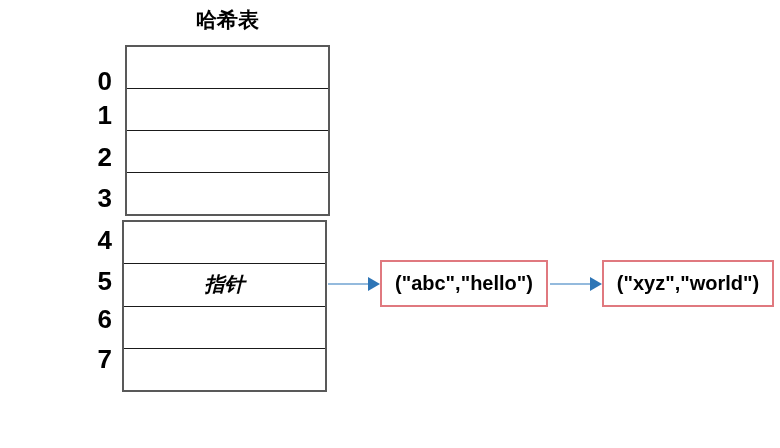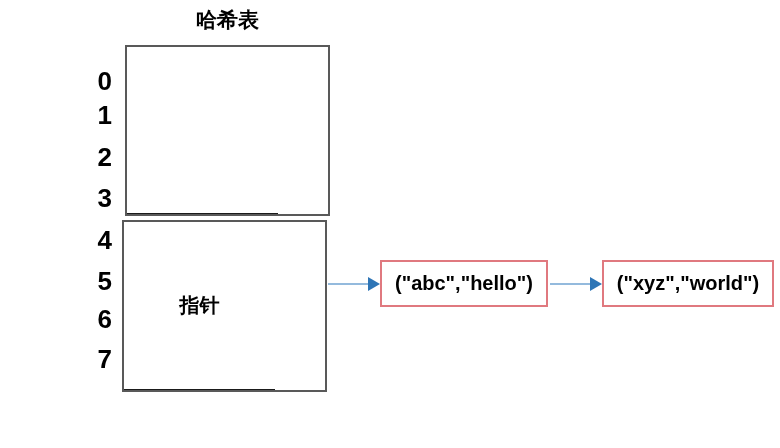--- a/index.html
+++ b/index.html
@@ -31,21 +31,22 @@
     text-align: center;
     font-size: 21px;
     font-weight: bold;
     color: var(--text-color);
   }
   .table-section {
     position: absolute;
     border: 2px solid var(--table-outer);
     background: var(--bg);
     display: flex;
-    flex-direction: row;
+    flex-direction: column;
+    font-style: italic;
   }
   .table-section.top { left: 85px; top: 45px; width: 205px; height: 171px; }
   .table-section.bottom { left: 82px; top: 220px; width: 205px; height: 172px; }
   .cell {
     flex: 1;
     border-bottom: 1px solid var(--table-divider);
     display: flex;
     align-items: center;
     justify-content: center;
     font-size: 20px;

